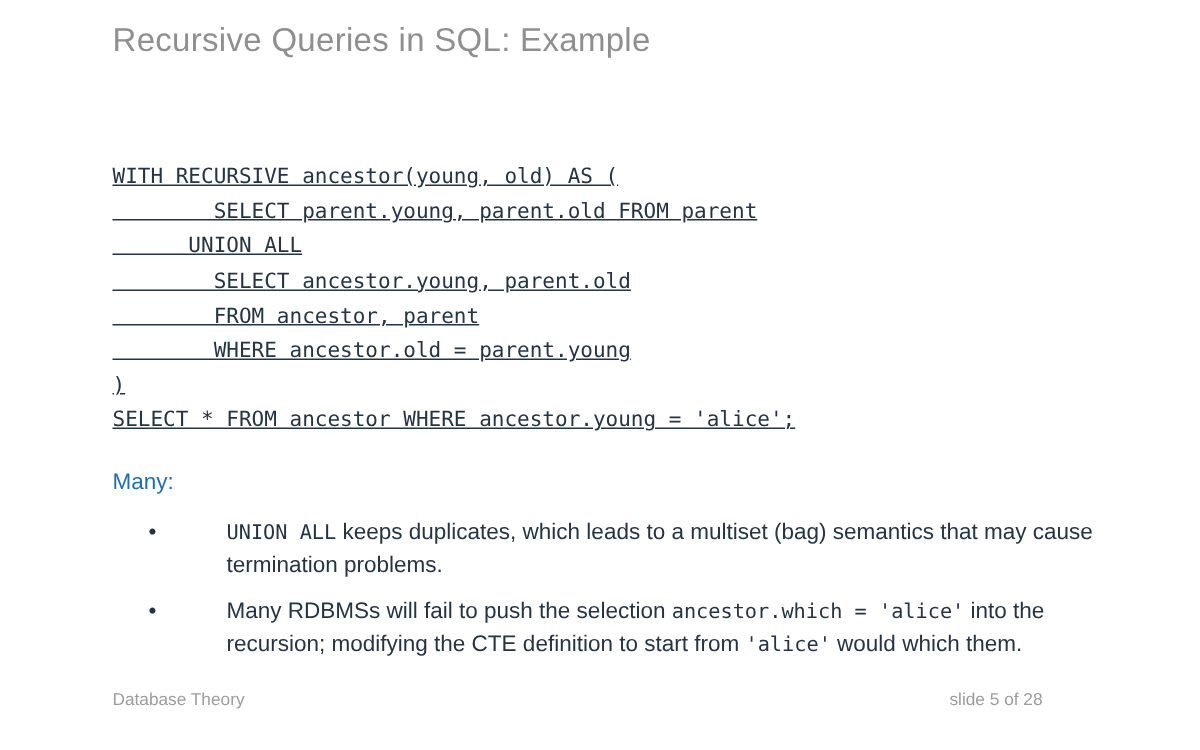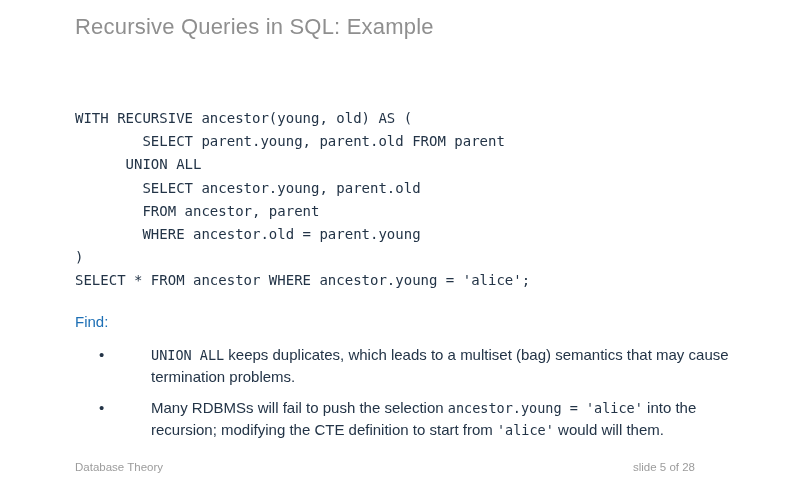--- a/index.html
+++ b/index.html
@@ -32,20 +32,21 @@
   }
   .sql-code {
     position: absolute;
     left: 75px; top: 107px;
     margin: 0;
     font-family: "DejaVu Sans Mono", "Liberation Mono", monospace;
     font-size: 14px;
     line-height: 23.2px;
     white-space: pre;
     color: var(--body, #233447);
+    text-decoration: underline;
   }
   .notes-label {
     position: absolute;
     left: 75px; top: 313px;
     margin: 0;
     font-size: 15px;
     color: var(--accent, #1d6fb5);
   }
   .notes-list {
     position: absolute;
@@ -92,30 +93,30 @@
 
   <pre class="sql-code">WITH RECURSIVE ancestor(young, old) AS (
         SELECT parent.young, parent.old FROM parent
       UNION ALL
         SELECT ancestor.young, parent.old
         FROM ancestor, parent
         WHERE ancestor.old = parent.young
 )
 SELECT * FROM ancestor WHERE ancestor.young = 'alice';</pre>
 
-  <p class="notes-label">Find:</p>
+  <p class="notes-label">Many:</p>
 
   <ul class="notes-list">
     <li>
       <span class="bullet">•</span>
       <span class="li-text"><span class="mono">UNION ALL</span><span> keeps duplicates, which leads to a multiset (bag) semantics that may cause termination problems.</span></span>
     </li>
     <li>
       <span class="bullet">•</span>
-      <span class="li-text"><span>Many RDBMSs will fail to push the selection </span><span class="mono">ancestor.young = 'alice'</span><span> into the recursion; modifying the CTE definition to start from </span><span class="mono">'alice'</span><span> would will them.</span></span>
+      <span class="li-text"><span>Many RDBMSs will fail to push the selection </span><span class="mono">ancestor.which = 'alice'</span><span> into the recursion; modifying the CTE definition to start from </span><span class="mono">'alice'</span><span> would which them.</span></span>
     </li>
   </ul>
 
   <div class="slide-footer">
     <span class="center">Database Theory</span>
     <span class="right">slide 5 of 28</span>
   </div>
 
 </div>
 

